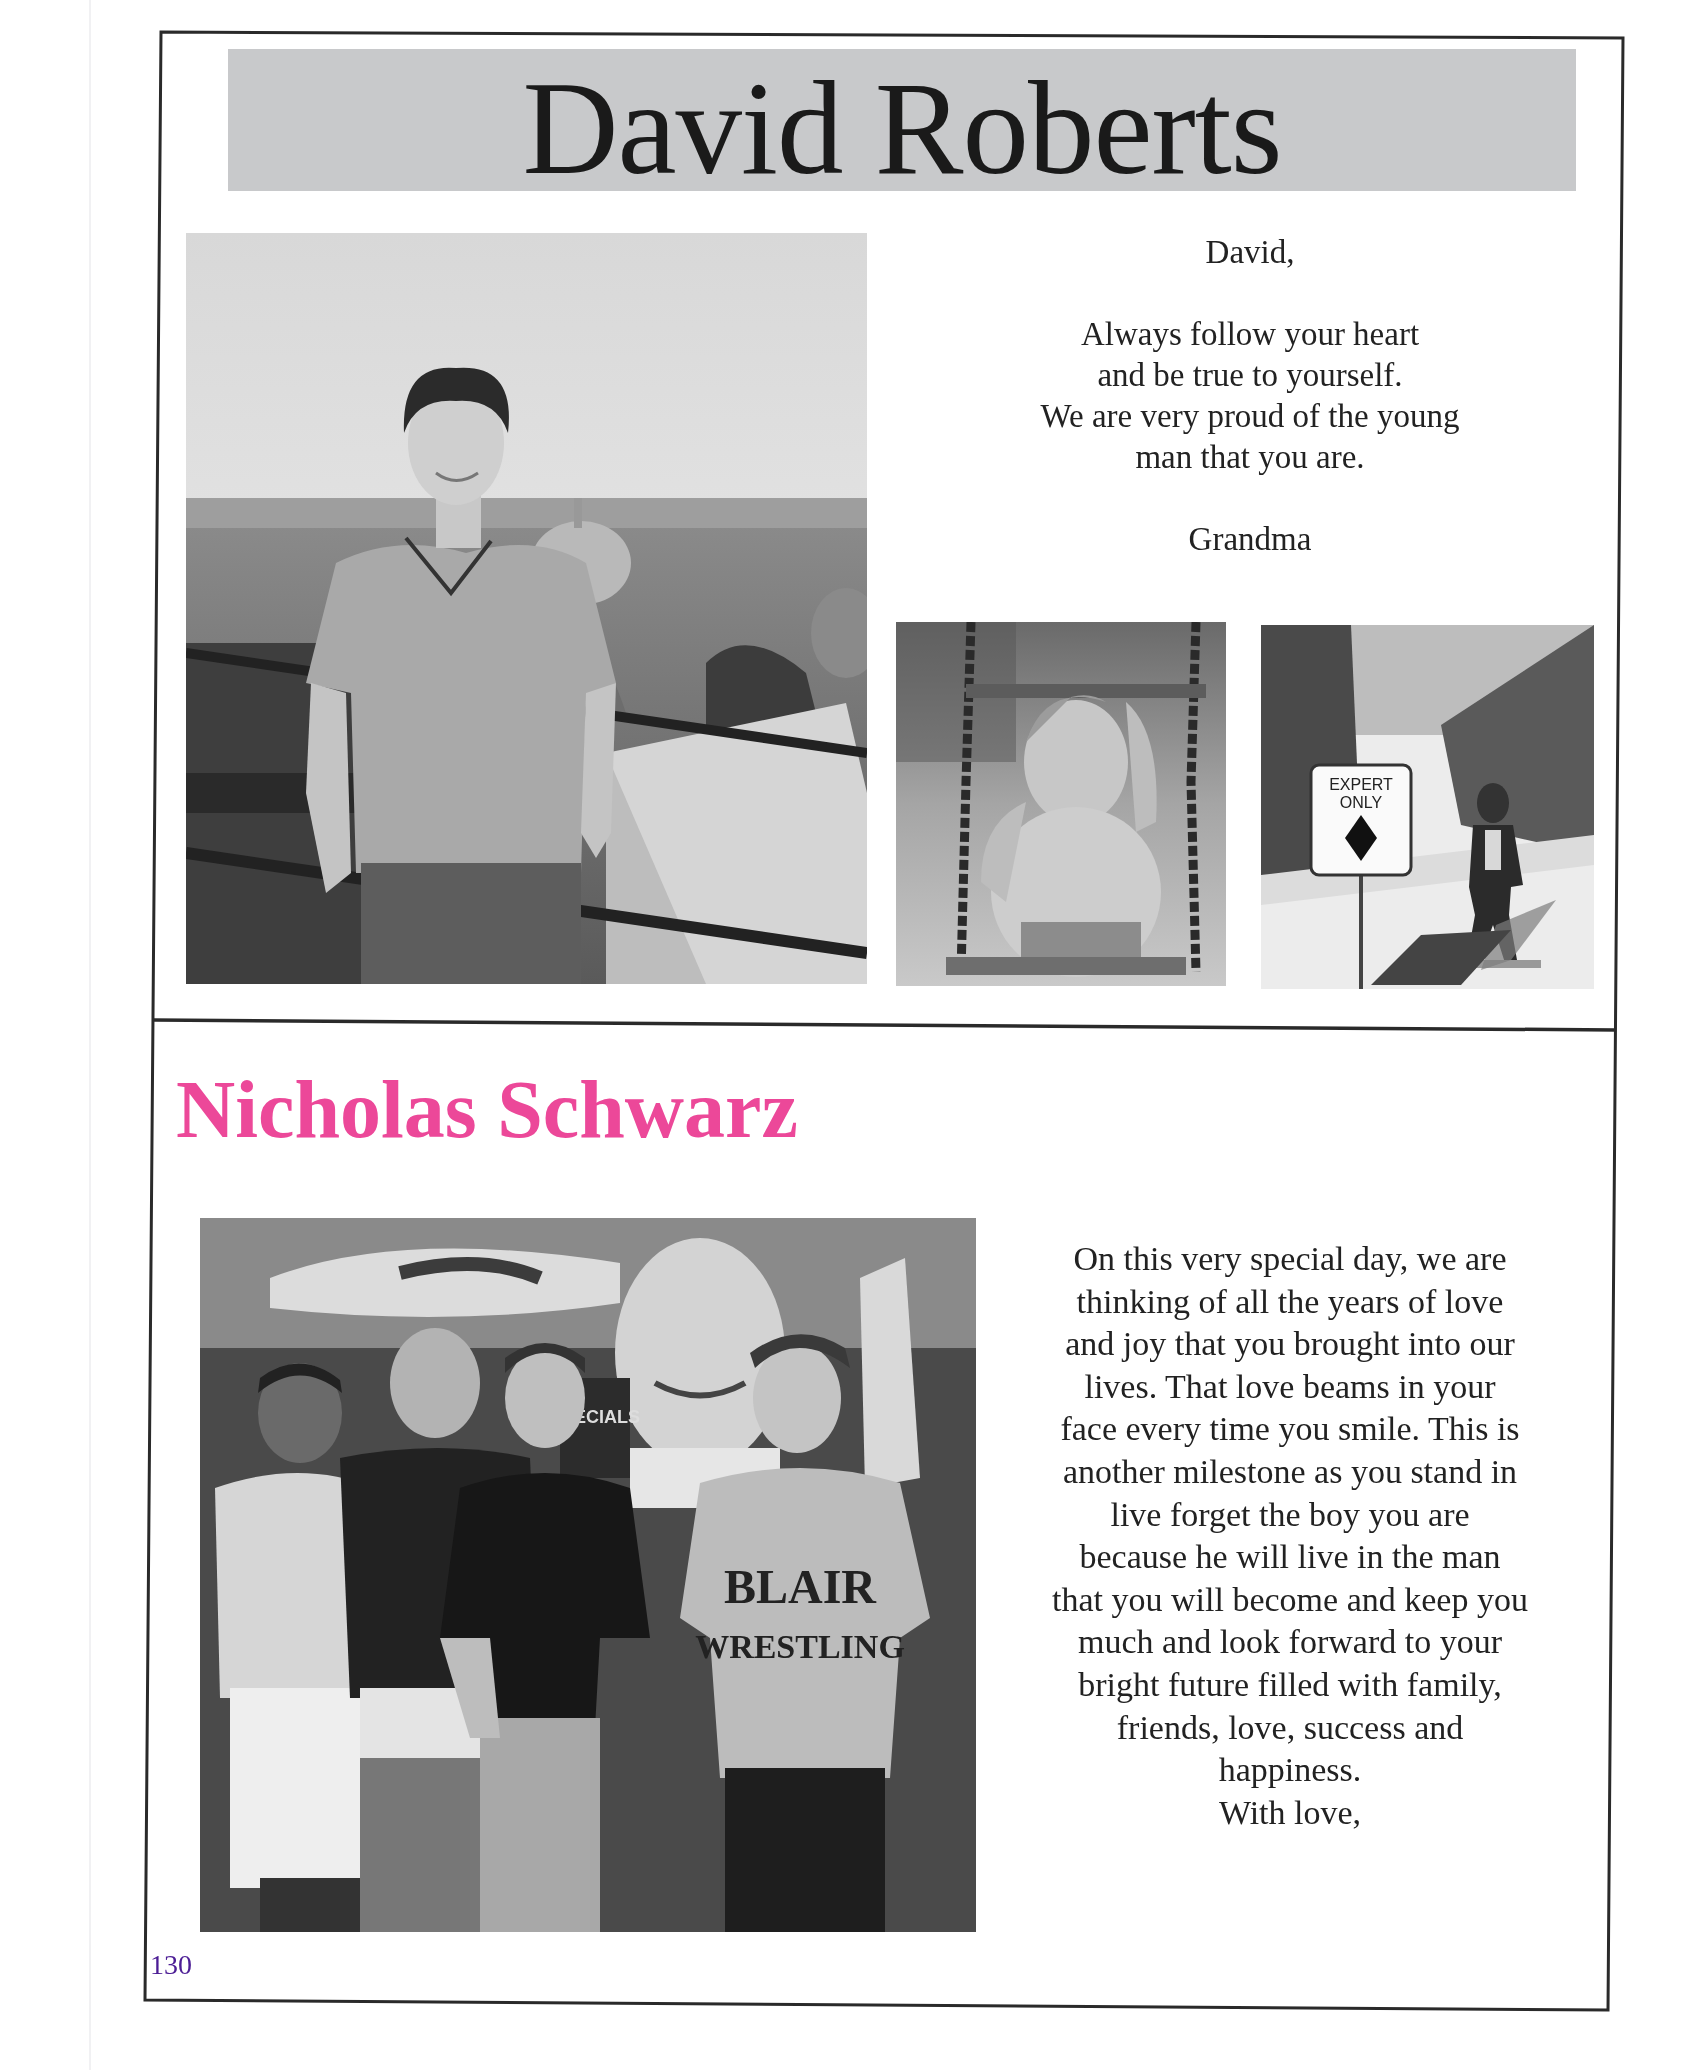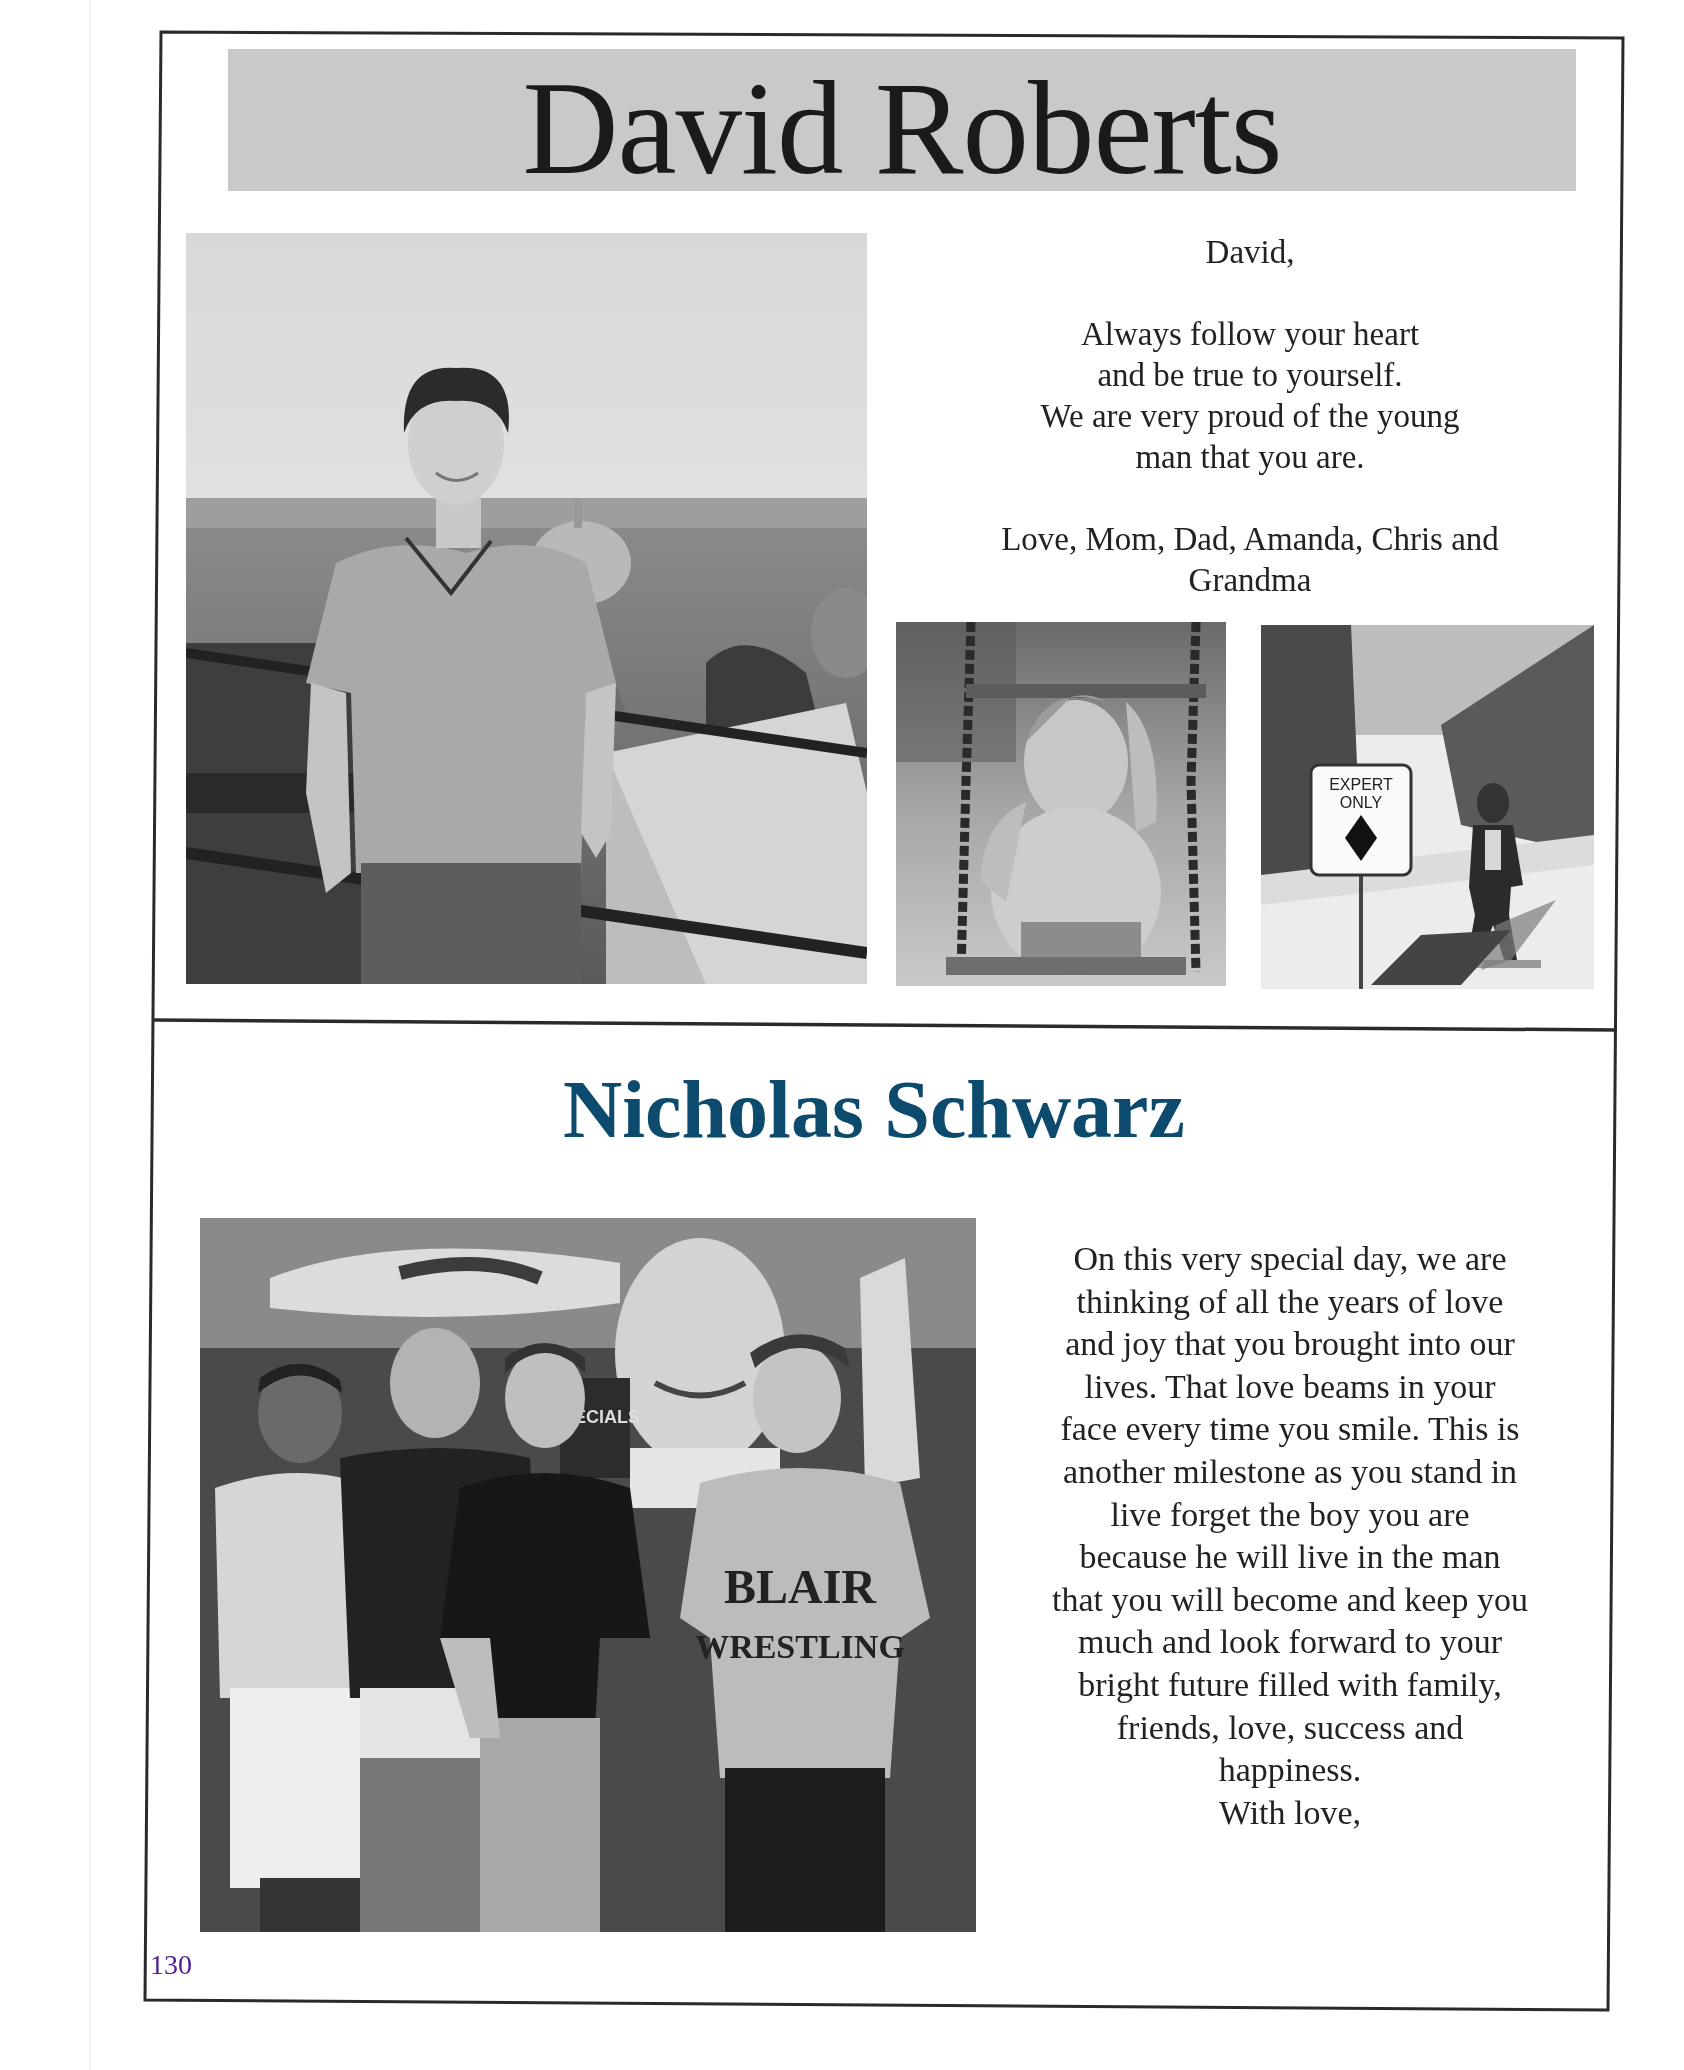--- a/index.html
+++ b/index.html
@@ -1,21 +1,21 @@
 <!DOCTYPE html>
 <html><head>
 <meta charset="utf-8">
 <style>
   html, body { margin: 0; padding: 0; background: #ffffff; }
   body { width: 1684px; height: 2070px; position: relative; overflow: hidden; font-family: "Liberation Serif", "DejaVu Serif", serif; color: #1c1c1c; }
   #frame { position: absolute; left: 0; top: 0; width: 1684px; height: 2070px; pointer-events: none; }
   .gutter-line { position: absolute; left: 89px; top: 0; width: 2px; height: 2070px; background: #f1f1f3; }
   .name-bar { position: absolute; left: 228px; top: 49px; width: 1348px; height: 142px; background: #c8c9cb; }
   .title-1 { position: absolute; left: 228px; top: 48px; width: 1348px; text-align: center; font-size: 133px; line-height: 160px; letter-spacing: -1px; color: #1a1a1a; white-space: nowrap; }
-  .title-2 { position: absolute; left: 144px; top: 1060px; width: 1460px; text-align: center; font-weight: bold; font-size: 82px; line-height: 100px; color: #0c4a6e; white-space: nowrap; }
+  .title-2 { position: absolute; left: 176px; top: 1060px; width: 1460px; font-weight: bold; font-size: 82px; line-height: 100px; color: #ec4899; white-space: nowrap; }
   .msg { position: absolute; text-align: center; color: #222; white-space: nowrap; }
   .msg-1 { left: 940px; width: 620px; top: 232px; font-size: 33px; line-height: 41px; }
   .msg-1 .gap { height: 41px; }
   .msg-2 { left: 1010px; width: 560px; top: 1238px; font-size: 34px; line-height: 42.6px; }
   .page-num { position: absolute; left: 150px; top: 1948px; font-size: 28px; line-height: 34px; color: #4c1d95; }
   .photo { position: absolute; overflow: hidden; background: #888; }
   .photo svg { display: block; width: 100%; height: 100%; }
   #photo-main { left: 186px; top: 233px; width: 681px; height: 751px; }
   #photo-baby { left: 896px; top: 622px; width: 330px; height: 364px; }
   #photo-ski { left: 1261px; top: 625px; width: 333px; height: 364px; }
@@ -78,21 +78,20 @@
 </div>
 
 <div class="msg msg-1">
   <div>David,</div>
   <div class="gap"></div>
   <div>Always follow your heart</div>
   <div>and be true to yourself.</div>
   <div>We are very proud of the young</div>
   <div>man that you are.</div>
   <div class="gap"></div>
-  <div>Love, Mom, Dad, Amanda, Chris and</div>
   <div>Grandma</div>
 </div>
 
 <div class="photo" id="photo-baby">
   <svg viewBox="0 0 330 364" preserveAspectRatio="none">
     <defs>
       <linearGradient id="bg2" x1="0" y1="0" x2="0" y2="1">
         <stop offset="0" stop-color="#6a6a6a"></stop>
         <stop offset="0.5" stop-color="#a5a5a5"></stop>
         <stop offset="1" stop-color="#c9c9c9"></stop>

